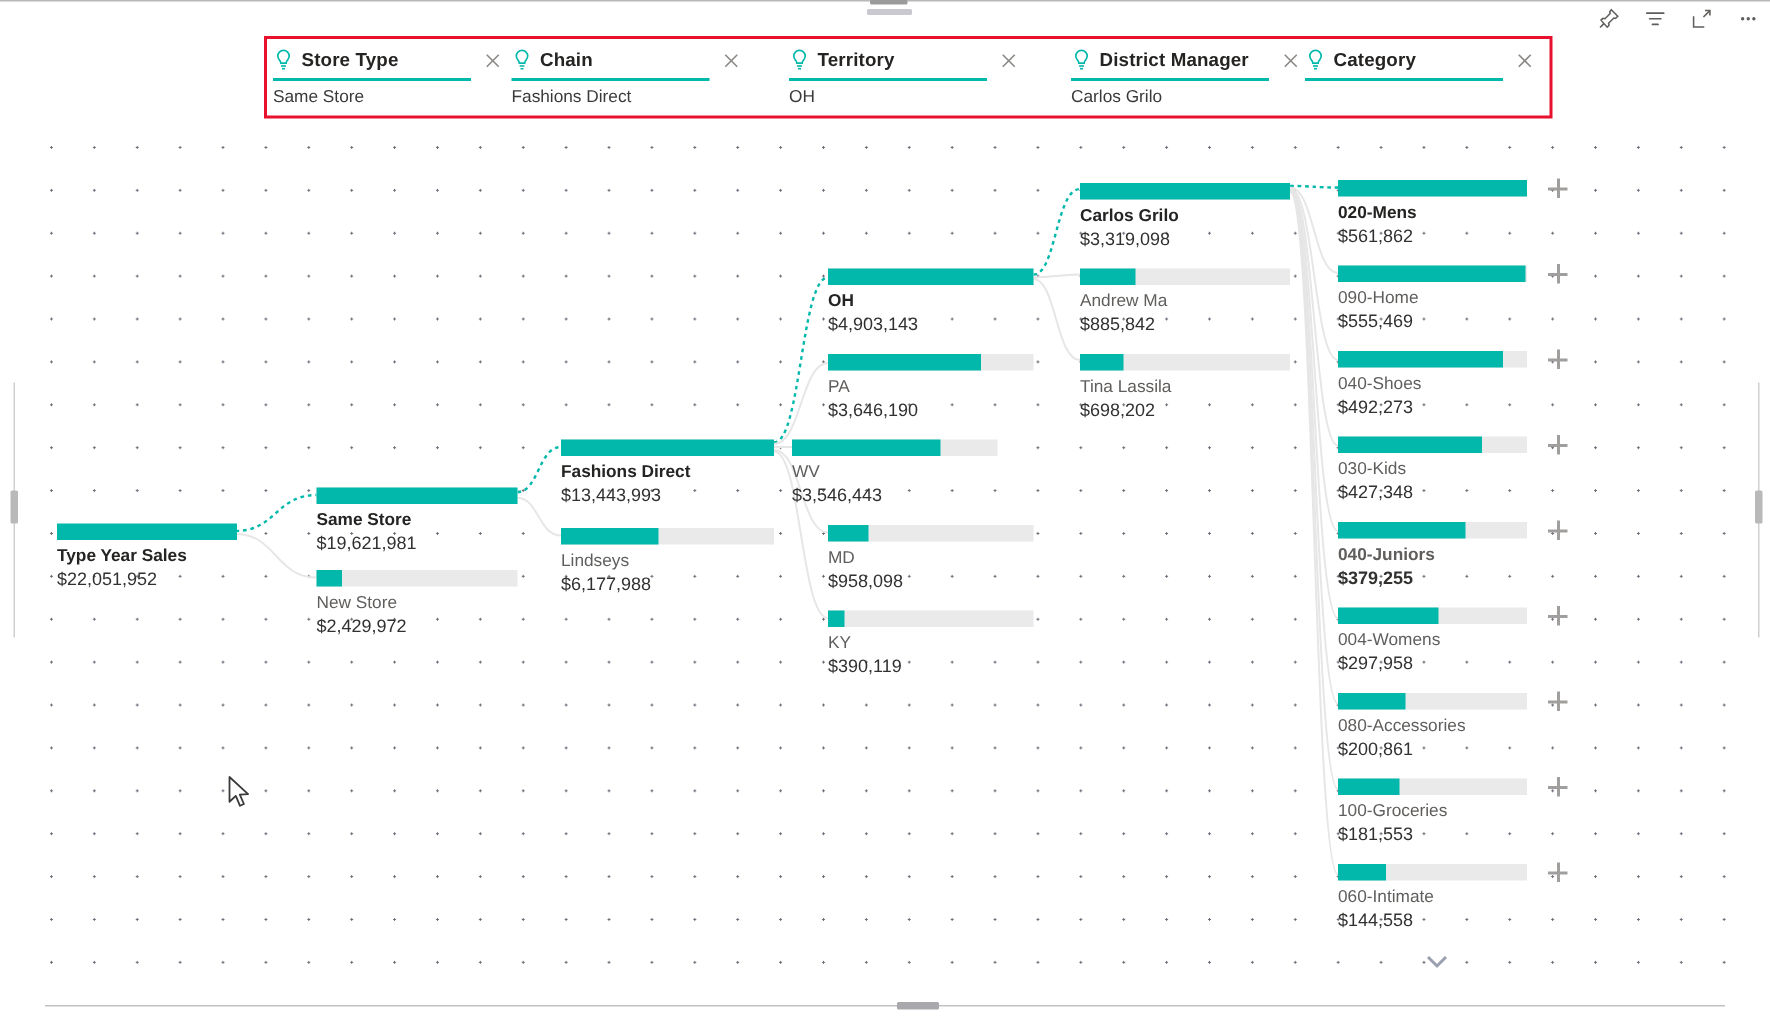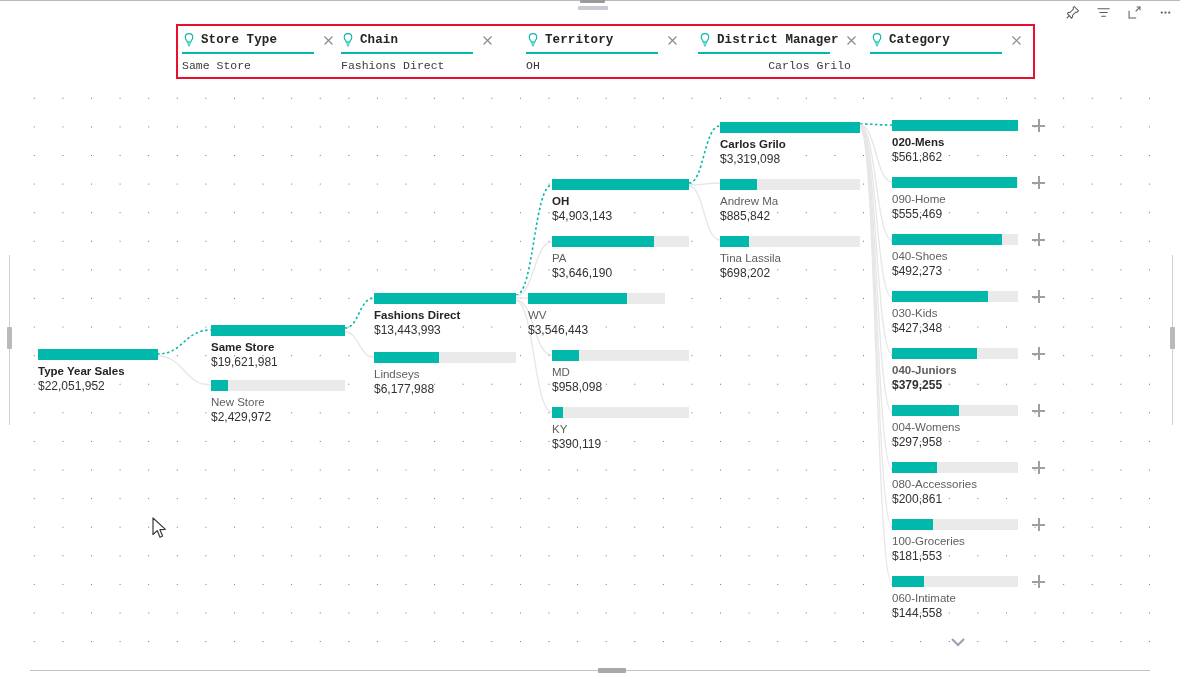--- a/index.html
+++ b/index.html
@@ -68,21 +68,21 @@
     box-sizing: border-box;
     background: #ffffff;
   }
 
   
   .levels {
     position: absolute; left: 182px; top: 30px;
     width: 850px; height: 48px;
   }
   .level {
-    position: absolute; top: 0; height: 48px; font-family: Liberation Mono, monospace;
+    position: absolute; top: 0; height: 48px;
   }
   .level-row {
     display: flex; align-items: center; height: 20px;
   }
   .bulb {
     width: 14px; height: 16px; flex: 0 0 14px; margin-right: 5px;
   }
   .level-name {
     font-size: 12.5px; font-weight: bold; color: #252423;
     letter-spacing: 0.1px; white-space: nowrap;
@@ -292,21 +292,21 @@
                 <line x1="2.5" y1="2.5" x2="10.5" y2="10.5"></line>
                 <line x1="10.5" y1="2.5" x2="2.5" y2="10.5"></line>
               </g>
             </svg>
         </span>
       </div>
       <div class="level-underline" style="width:132px;"></div>
       <div class="level-value">OH</div>
     </div>
 
-    <div class="level" style="left:516px; width:153px;text-align:right;">
+    <div class="level" style="left:532px; width:153px;">
       <div class="level-row">
         <span class="bulb">
           <svg width="14" height="16" viewBox="0 0 14 16">
               <g fill="none" stroke="#01b8aa" stroke-width="1.1">
                 <path d="M7 1.6c2.2 0 3.8 1.7 3.8 3.8 0 1.6-1 2.4-1.6 3.3-.3.5-.4 1-.4 1.4H5.2c0-.4-.1-.9-.4-1.4C4.2 7.8 3.2 7 3.2 5.4 3.2 3.3 4.8 1.6 7 1.6z"></path>
                 <line x1="5.4" y1="12" x2="8.6" y2="12"></line>
                 <line x1="6" y1="13.8" x2="8" y2="13.8"></line>
               </g>
             </svg>
         </span>

